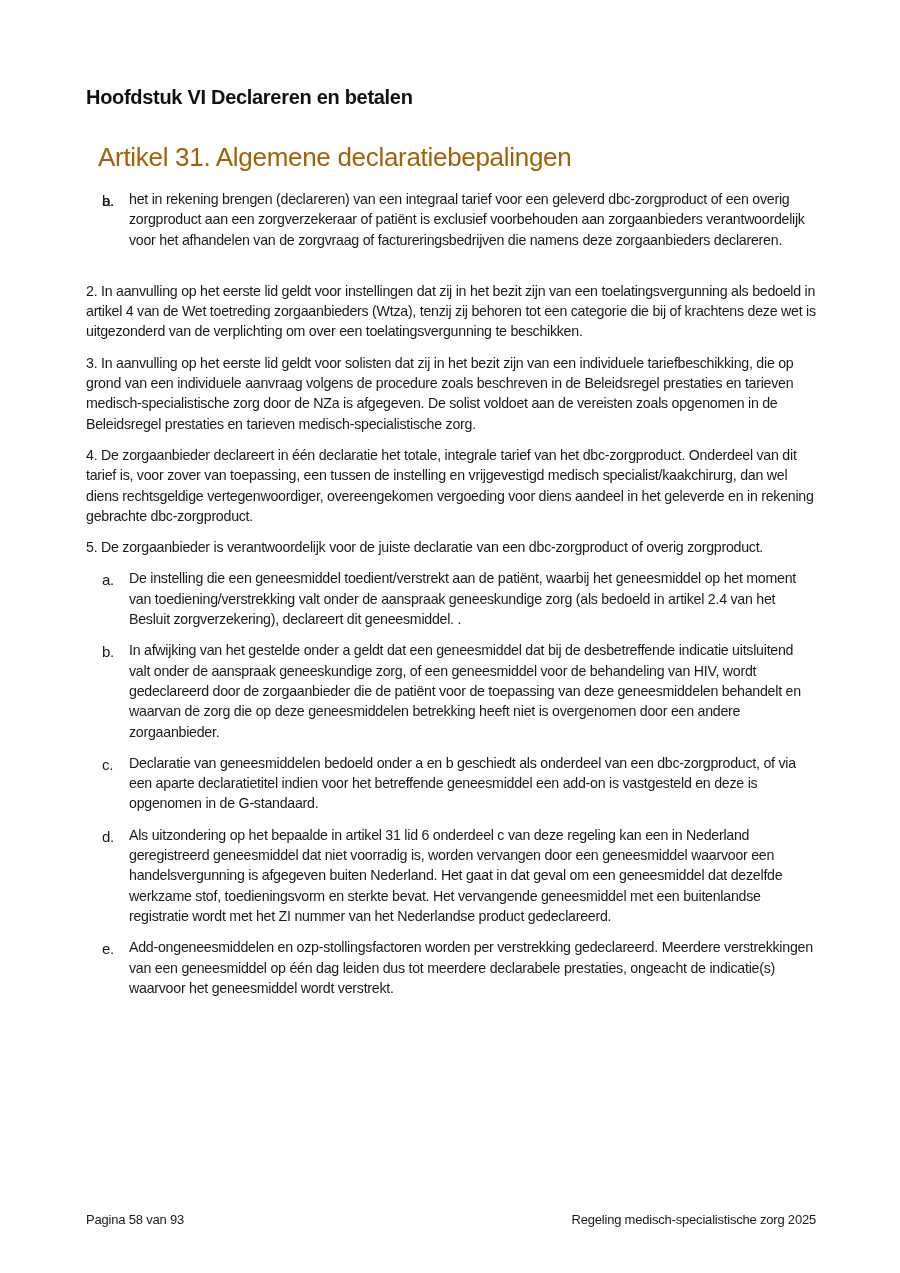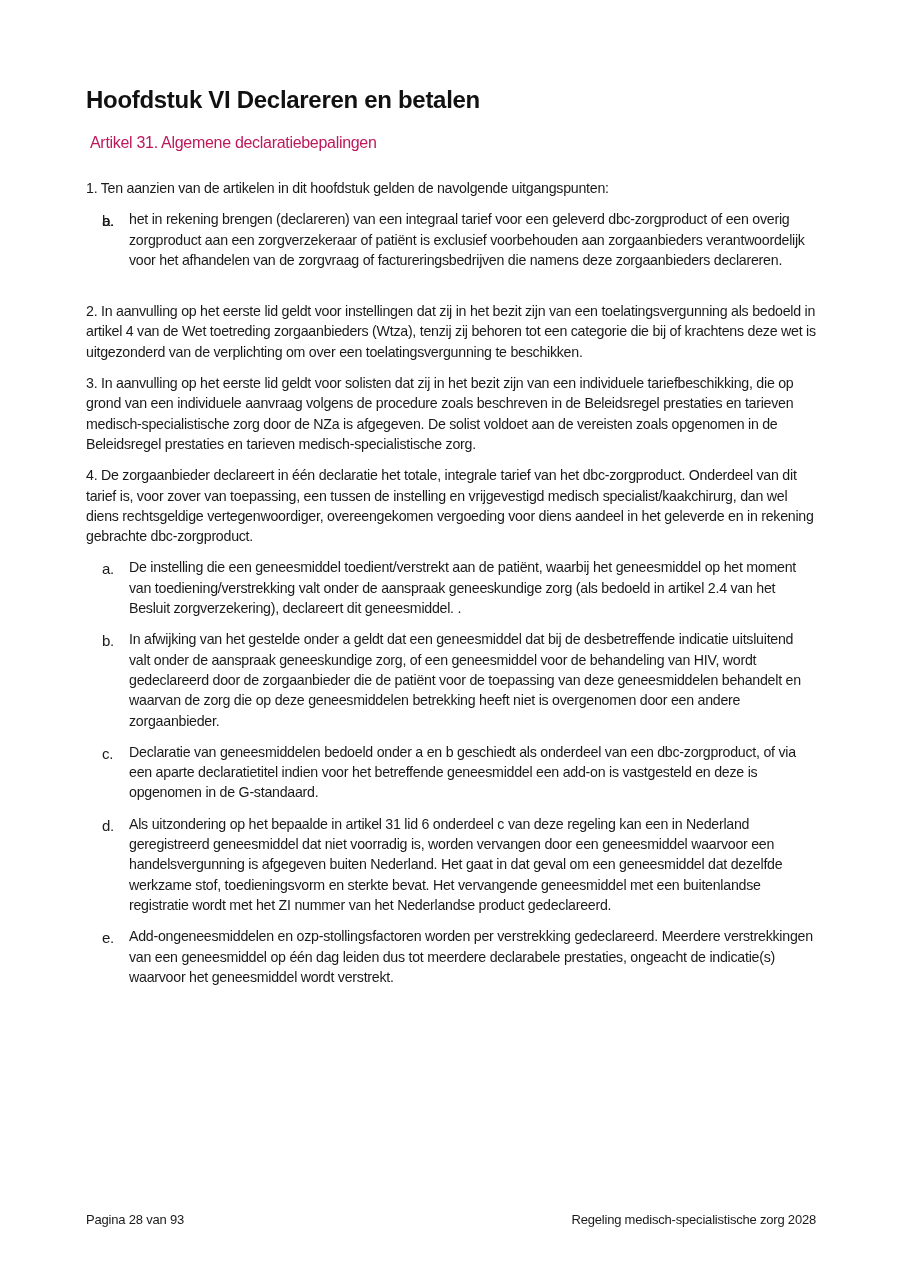--- a/index.html
+++ b/index.html
@@ -3,58 +3,58 @@
 <meta charset="utf-8">
 <style>
   html, body { margin: 0; padding: 0; background: #ffffff; }
   body {
     width: 900px; height: 1273px; position: relative; overflow: hidden;
     font-family: "Liberation Sans", sans-serif; color: #1a1a1a;
   }
   .page { position: absolute; left: 86px; top: 0; width: 730px; }
   h1 {
     position: absolute; top: 86px; left: 0; margin: 0;
-    font-size: 24px; font-weight: bold; letter-spacing: -0.3px; color: #111;
+    font-size: 20px; font-weight: bold; letter-spacing: -0.3px; color: #111;
   }
   h2 {
-    position: absolute; top: 130px; left: 0; margin: 4px;
-    font-size: 16px; font-weight: normal; letter-spacing: -0.3px; color: #be185d;
+    position: absolute; top: 130px; left: 0; margin: 12px;
+    font-size: 26px; font-weight: normal; letter-spacing: -0.3px; color: #a16207;
   }
   .body { position: absolute; top: 178px; left: 0; width: 730px; font-size: 14.2px; line-height: 20.3px; letter-spacing: -0.25px; }
   p { margin: 0; }
   .lid { margin-bottom: 11px; }
   .sub { position: relative; padding-left: 43px; margin-bottom: 11px; }
   .sub .lbl { position: absolute; left: 16px; top: 2px; font-size: 15px; }
   .sublist { margin-top: 9px; }
   .footer { position: absolute; top: 1212px; left: 86px; width: 730px; font-size: 13px; letter-spacing: -0.2px; }
   .footer .left { position: absolute; left: 0; }
   .footer .right { position: absolute; right: 0; }
 </style>
 </head>
 <body>
 
 <div class="page">
   <h1>Hoofdstuk VI Declareren en betalen</h1>
   <h2>Artikel 31. Algemene declaratiebepalingen</h2>
 
   <div class="body">
-    <p>1. Ten aanzien van de artikelen in dit hoofdstuk gelden de navolgende uitgangspunten:</p>
     <div class="sublist">
       <div class="sub">
         <span class="lbl">a.</span>
       </div>
       <div class="sub" style="margin-bottom:31px;">
         <span class="lbl">b.</span>
         <span>het in rekening brengen (declareren) van een integraal tarief voor een geleverd dbc-zorgproduct of een overig zorgproduct aan een zorgverzekeraar of patiënt is exclusief voorbehouden aan zorgaanbieders verantwoordelijk voor het afhandelen van de zorgvraag of factureringsbedrijven die namens deze zorgaanbieders declareren.</span>
       </div>
     </div>
 
     <p class="lid">2. In aanvulling op het eerste lid geldt voor instellingen dat zij in het bezit zijn van een toelatingsvergunning als bedoeld in artikel 4 van de Wet toetreding zorgaanbieders (Wtza), tenzij zij behoren tot een categorie die bij of krachtens deze wet is uitgezonderd van de verplichting om over een toelatingsvergunning te beschikken.</p>
     <p class="lid">3. In aanvulling op het eerste lid geldt voor solisten dat zij in het bezit zijn van een individuele tariefbeschikking, die op grond van een individuele aanvraag volgens de procedure zoals beschreven in de Beleidsregel prestaties en tarieven medisch-specialistische zorg door de NZa is afgegeven. De solist voldoet aan de vereisten zoals opgenomen in de Beleidsregel prestaties en tarieven medisch-specialistische zorg.</p>
     <p class="lid">4. De zorgaanbieder declareert in één declaratie het totale, integrale tarief van het dbc-zorgproduct. Onderdeel van dit tarief is, voor zover van toepassing, een tussen de instelling en vrijgevestigd medisch specialist/kaakchirurg, dan wel diens rechtsgeldige vertegenwoordiger, overeengekomen vergoeding voor diens aandeel in het geleverde en in rekening gebrachte dbc-zorgproduct.</p>
+    <p class="lid">5. De zorgaanbieder is verantwoordelijk voor de juiste declaratie van een dbc-zorgproduct of overig zorgproduct.</p>
 
     <div class="sublist">
       <div class="sub">
         <span class="lbl">a.</span>
         <span>De instelling die een geneesmiddel toedient/verstrekt aan de patiënt, waarbij het geneesmiddel op het moment van toediening/verstrekking valt onder de aanspraak geneeskundige zorg (als bedoeld in artikel 2.4 van het Besluit zorgverzekering), declareert dit geneesmiddel. .</span>
       </div>
       <div class="sub">
         <span class="lbl">b.</span>
         <span>In afwijking van het gestelde onder a geldt dat een geneesmiddel dat bij de desbetreffende indicatie uitsluitend valt onder de aanspraak geneeskundige zorg, of een geneesmiddel voor de behandeling van HIV, wordt gedeclareerd door de zorgaanbieder die de patiënt voor de toepassing van deze geneesmiddelen behandelt en waarvan de zorg die op deze geneesmiddelen betrekking heeft niet is overgenomen door een andere zorgaanbieder.</span>
       </div>
@@ -68,15 +68,15 @@
       </div>
       <div class="sub">
         <span class="lbl">e.</span>
         <span>Add-ongeneesmiddelen en ozp-stollingsfactoren worden per verstrekking gedeclareerd. Meerdere verstrekkingen van een geneesmiddel op één dag leiden dus tot meerdere declarabele prestaties, ongeacht de indicatie(s) waarvoor het geneesmiddel wordt verstrekt.</span>
       </div>
     </div>
   </div>
 </div>
 
 <div class="footer">
-  <span class="left">Pagina 28 van 93</span>
-  <span class="right">Regeling medisch-specialistische zorg 2028</span>
+  <span class="left">Pagina 58 van 93</span>
+  <span class="right">Regeling medisch-specialistische zorg 2025</span>
 </div>
 
 </body></html>

